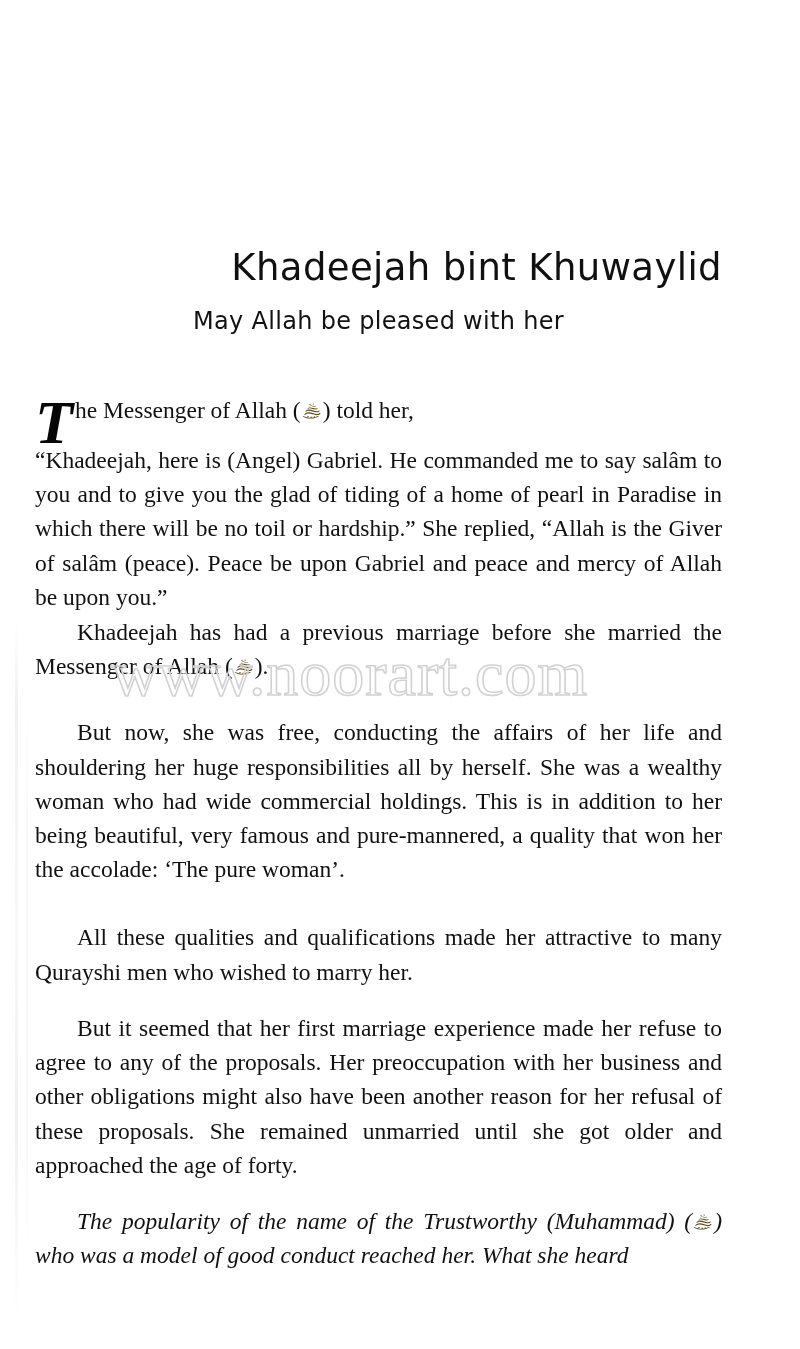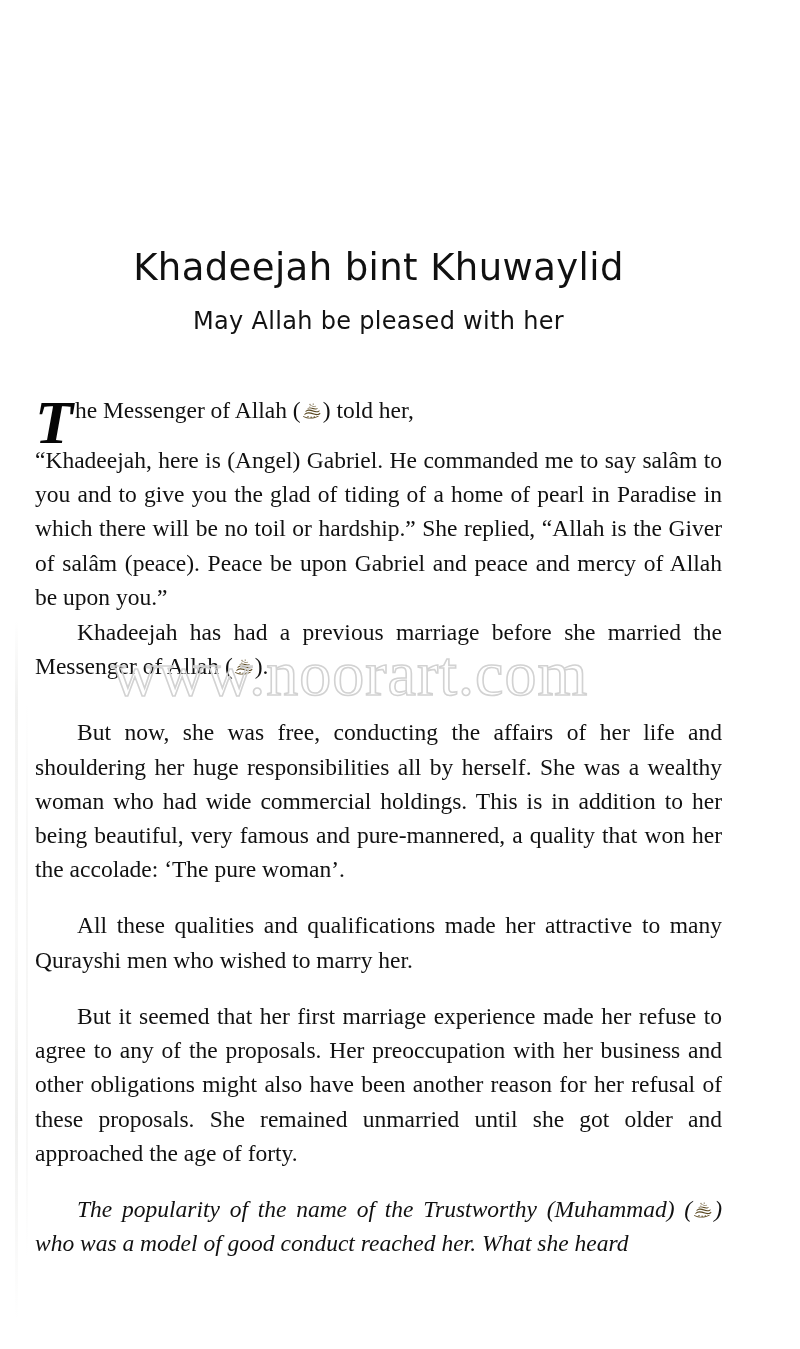--- a/index.html
+++ b/index.html
@@ -53,21 +53,21 @@
     top: 0;
     width: 687px;
   }
 
   
   .chapter-title {
     font-family: "DejaVu Sans", "Liberation Sans", sans-serif;
     font-size: 37px;
     font-weight: 400;
     letter-spacing: 0.4px;
-    text-align: center;
+    text-align: right;
     margin: 0;
     padding-top: 249px;
     line-height: 1.05;
     color: #101010;
   }
 
   .chapter-subtitle {
     font-family: "DejaVu Sans", "Liberation Sans", sans-serif;
     font-size: 24px;
     font-weight: 400;
@@ -185,21 +185,21 @@
                 <path d="M7.2 3.3c.4-.6 1.1-.9 1.8-.9.7 0 1.4.2 2.1.5.6.2 1.2.4 1.8.3.4 0 .8-.2 1-.5l.3.4c-.4.5-.9.7-1.4.7-.8 0-1.5-.2-2.2-.4-.7-.2-1.3-.4-2-.4-.5 0-1 .2-1.3.5z"></path>
                 <circle cx="6.0" cy="13.8" r="0.75"></circle>
                 <circle cx="9.1" cy="14.3" r="0.75"></circle>
                 <circle cx="12.3" cy="13.9" r="0.75"></circle>
                 <circle cx="8.0" cy="1.3" r="0.6"></circle>
                 <circle cx="11.2" cy="1.1" r="0.6"></circle>
                 <path d="M1.4 12.9c2.3 1.3 4.9 1.9 7.5 1.8 2.6-.1 5.1-.8 7.4-2l.4.8c-2.4 1.3-5.1 2-7.8 2.1-2.7.1-5.4-.6-7.9-1.9z"></path>
               </g>
             </svg></span>).</p>
         <p class="para indent" style="margin-top: 32px;">But now, she was free, conducting the affairs of her life and shouldering her huge responsibilities all by herself. She was a wealthy woman who had wide commercial holdings. This is in addition to her being beautiful, very famous and pure-mannered, a quality that won her the accolade: ‘The pure woman’.</p>
-        <p class="para indent" style="margin-top: 22px;">All these qualities and qualifications made her attractive to many Qurayshi men who wished to marry her.</p>
+        <p class="para indent" style="margin-top: 34px;">All these qualities and qualifications made her attractive to many Qurayshi men who wished to marry her.</p>
         <p class="para indent" style="margin-top: 22px;">But it seemed that her first marriage experience made her refuse to agree to any of the proposals. Her preoccupation with her business and other obligations might also have been another reason for her refusal of these proposals. She remained unmarried until she got older and approached the age of forty.</p>
         <p class="para indent" style="margin-top: 22px; font-style: italic;">The popularity of the name of the Trustworthy (Muhammad) (<span class="honorific"><svg viewBox="0 0 20 17" width="20" height="17">
               <g fill="#5c4a22">
                 <path d="M2.2 11.4c1.1-1.3 2.6-2 4.2-2.1 1.7-.1 3.3.4 4.9.9 1.4.5 2.9.9 4.4.7.9-.1 1.7-.5 2.2-1.2l.6.7c-.7 1-1.8 1.5-2.9 1.7-1.7.2-3.4-.2-5-.8-1.5-.5-3-1-4.6-.9-1.3.1-2.5.6-3.4 1.5z"></path>
                 <path d="M3.4 8.2c.9-1.1 2.3-1.6 3.7-1.6 1.5 0 2.9.5 4.3 1 1.2.4 2.5.8 3.8.7.8-.1 1.5-.4 2-1l.5.6c-.7.9-1.7 1.3-2.7 1.4-1.5.2-3-.2-4.4-.7-1.3-.4-2.6-.9-4-.8-1.1 0-2.1.4-2.8 1.1z"></path>
                 <path d="M5.5 5.6c.6-.8 1.6-1.2 2.6-1.2 1 0 2 .3 3 .7.9.3 1.8.6 2.7.5.6 0 1.1-.3 1.5-.7l.4.5c-.5.6-1.2 1-2 1-1.1.1-2.2-.2-3.2-.5-.9-.3-1.9-.6-2.9-.6-.8 0-1.5.3-2 .8z"></path>
                 <path d="M7.2 3.3c.4-.6 1.1-.9 1.8-.9.7 0 1.4.2 2.1.5.6.2 1.2.4 1.8.3.4 0 .8-.2 1-.5l.3.4c-.4.5-.9.7-1.4.7-.8 0-1.5-.2-2.2-.4-.7-.2-1.3-.4-2-.4-.5 0-1 .2-1.3.5z"></path>
                 <circle cx="6.0" cy="13.8" r="0.75"></circle>
                 <circle cx="9.1" cy="14.3" r="0.75"></circle>
                 <circle cx="12.3" cy="13.9" r="0.75"></circle>

